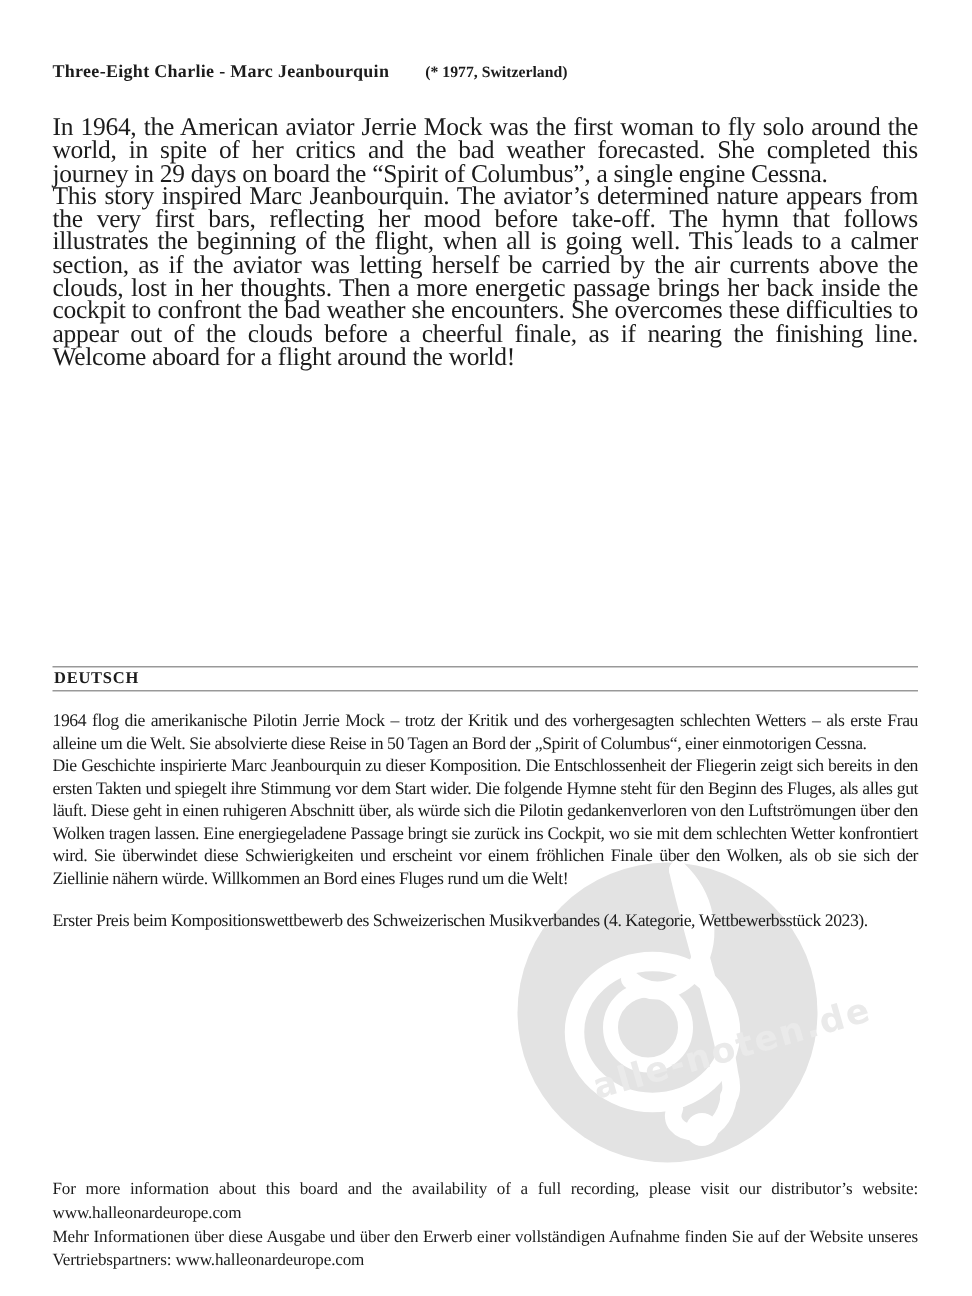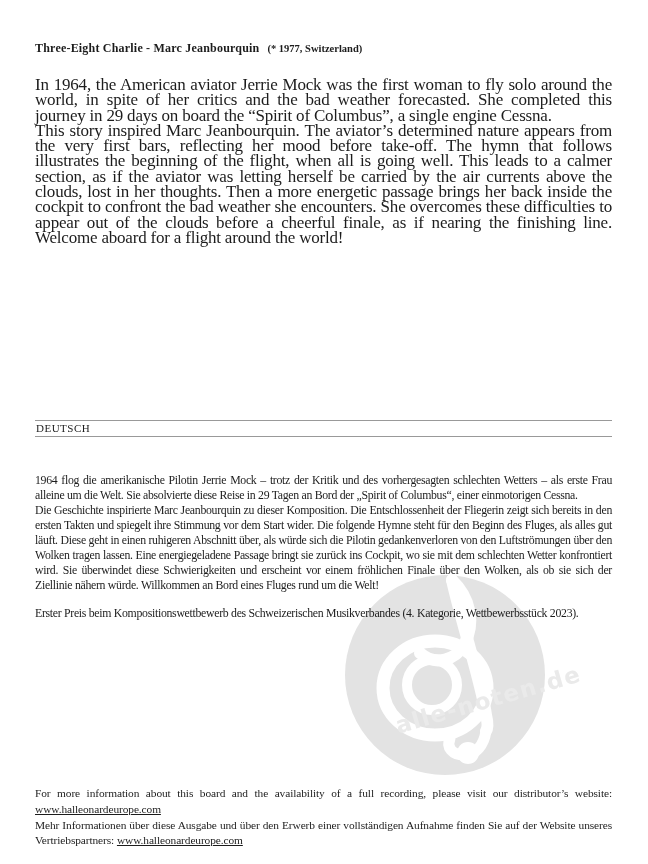--- a/index.html
+++ b/index.html
@@ -43,54 +43,53 @@
 
   .title-row { top: 38px; }
   .work-title {
     font-size: 12px;
     font-weight: bold;
     letter-spacing: 0.2px;
   }
   .composer-info {
     font-size: 10.5px;
     font-weight: bold;
-    margin-left: 4px;
+    margin-left: 20px;
   }
 
   .body-text {
     text-align: justify;
     font-size: 17px;
     line-height: 15.3px;
     letter-spacing: -0.2px;
   }
   .english-block { top: 77px; }
   .german-block  { top: 473px; font-size: 11.8px; line-height: 15px; letter-spacing: -0.3px; }
   .prize-note { margin-top: 13px; }
 
   .lang-band {
-    top: 420px;
+    top: 444px;
     border-top: 1.5px solid #999999;
     border-bottom: 1.5px solid #999999;
     padding: 1px 0 2px 1px;
     font-size: 11px;
-    font-weight: normal;
+    font-weight: bold;
     letter-spacing: 0.5px;
   }
 
   .footer-block {
     top: 786px;
     text-align: justify;
     font-size: 11.4px;
     line-height: 15.8px;
     letter-spacing: -0.1px;
   }
   .footer-block p { text-align: justify; }
   .footer-link {
     color: inherit;
-    text-decoration: underline;
     cursor: pointer;
   }
 </style>
 </head>
 <body>
 
 <div class="page">
 
   <div class="watermark">
     <svg width="220" height="230" viewBox="0 0 220 230">
@@ -121,21 +120,21 @@
   <div class="layer body-text english-block">
     <p>In 1964, the American aviator Jerrie Mock was the first woman to fly solo around the world, in spite of her critics and the bad weather forecasted. She completed this journey in 29 days on board the “Spirit of Columbus”, a single engine Cessna.</p>
     <p>This story inspired Marc Jeanbourquin. The aviator’s determined nature appears from the very first bars, reflecting her mood before take-off. The hymn that follows illustrates the beginning of the flight, when all is going well. This leads to a calmer section, as if the aviator was letting herself be carried by the air currents above the clouds, lost in her thoughts. Then a more energetic passage brings her back inside the cockpit to confront the bad weather she encounters. She overcomes these difficulties to appear out of the clouds before a cheerful finale, as if nearing the finishing line. Welcome aboard for a flight around the world!</p>
   </div>
 
   <div class="layer lang-band">
     <span>DEUTSCH</span>
   </div>
 
   <div class="layer body-text german-block">
-    <p>1964 flog die amerikanische Pilotin Jerrie Mock – trotz der Kritik und des vorhergesagten schlechten Wetters – als erste Frau alleine um die Welt. Sie absolvierte diese Reise in 29 Tagen an Bord der „Spirit of Columbus“, einer einmotorigen Cessna.</p>
+    <p>1964 flog die amerikanische Pilotin Jerrie Mock – trotz der Kritik und des vorhergesagten schlechten Wetters – als erste Frau alleine um die Welt. Sie absolvierte diese Reise in 50 Tagen an Bord der „Spirit of Columbus“, einer einmotorigen Cessna.</p>
     <p>Die Geschichte inspirierte Marc Jeanbourquin zu dieser Komposition. Die Entschlossenheit der Fliegerin zeigt sich bereits in den ersten Takten und spiegelt ihre Stimmung vor dem Start wider. Die folgende Hymne steht für den Beginn des Fluges, als alles gut läuft. Diese geht in einen ruhigeren Abschnitt über, als würde sich die Pilotin gedankenverloren von den Luftströmungen über den Wolken tragen lassen. Eine energiegeladene Passage bringt sie zurück ins Cockpit, wo sie mit dem schlechten Wetter konfrontiert wird. Sie überwindet diese Schwierigkeiten und erscheint vor einem fröhlichen Finale über den Wolken, als ob sie sich der Ziellinie nähern würde. Willkommen an Bord eines Fluges rund um die Welt!</p>
     <p class="prize-note">Erster Preis beim Kompositionswettbewerb des Schweizerischen Musikverbandes (4. Kategorie, Wettbewerbsstück 2023).</p>
   </div>
 
   <div class="layer footer-block">
     <p><span>For more information about this board and the availability of a full recording, please visit our distributor’s website:</span> <a class="footer-link">www.halleonardeurope.com</a></p>
     <p><span>Mehr Informationen über diese Ausgabe und über den Erwerb einer vollständigen Aufnahme finden Sie auf der Website unseres Vertriebspartners:</span> <a class="footer-link">www.halleonardeurope.com</a></p>
   </div>
 
 </div>

